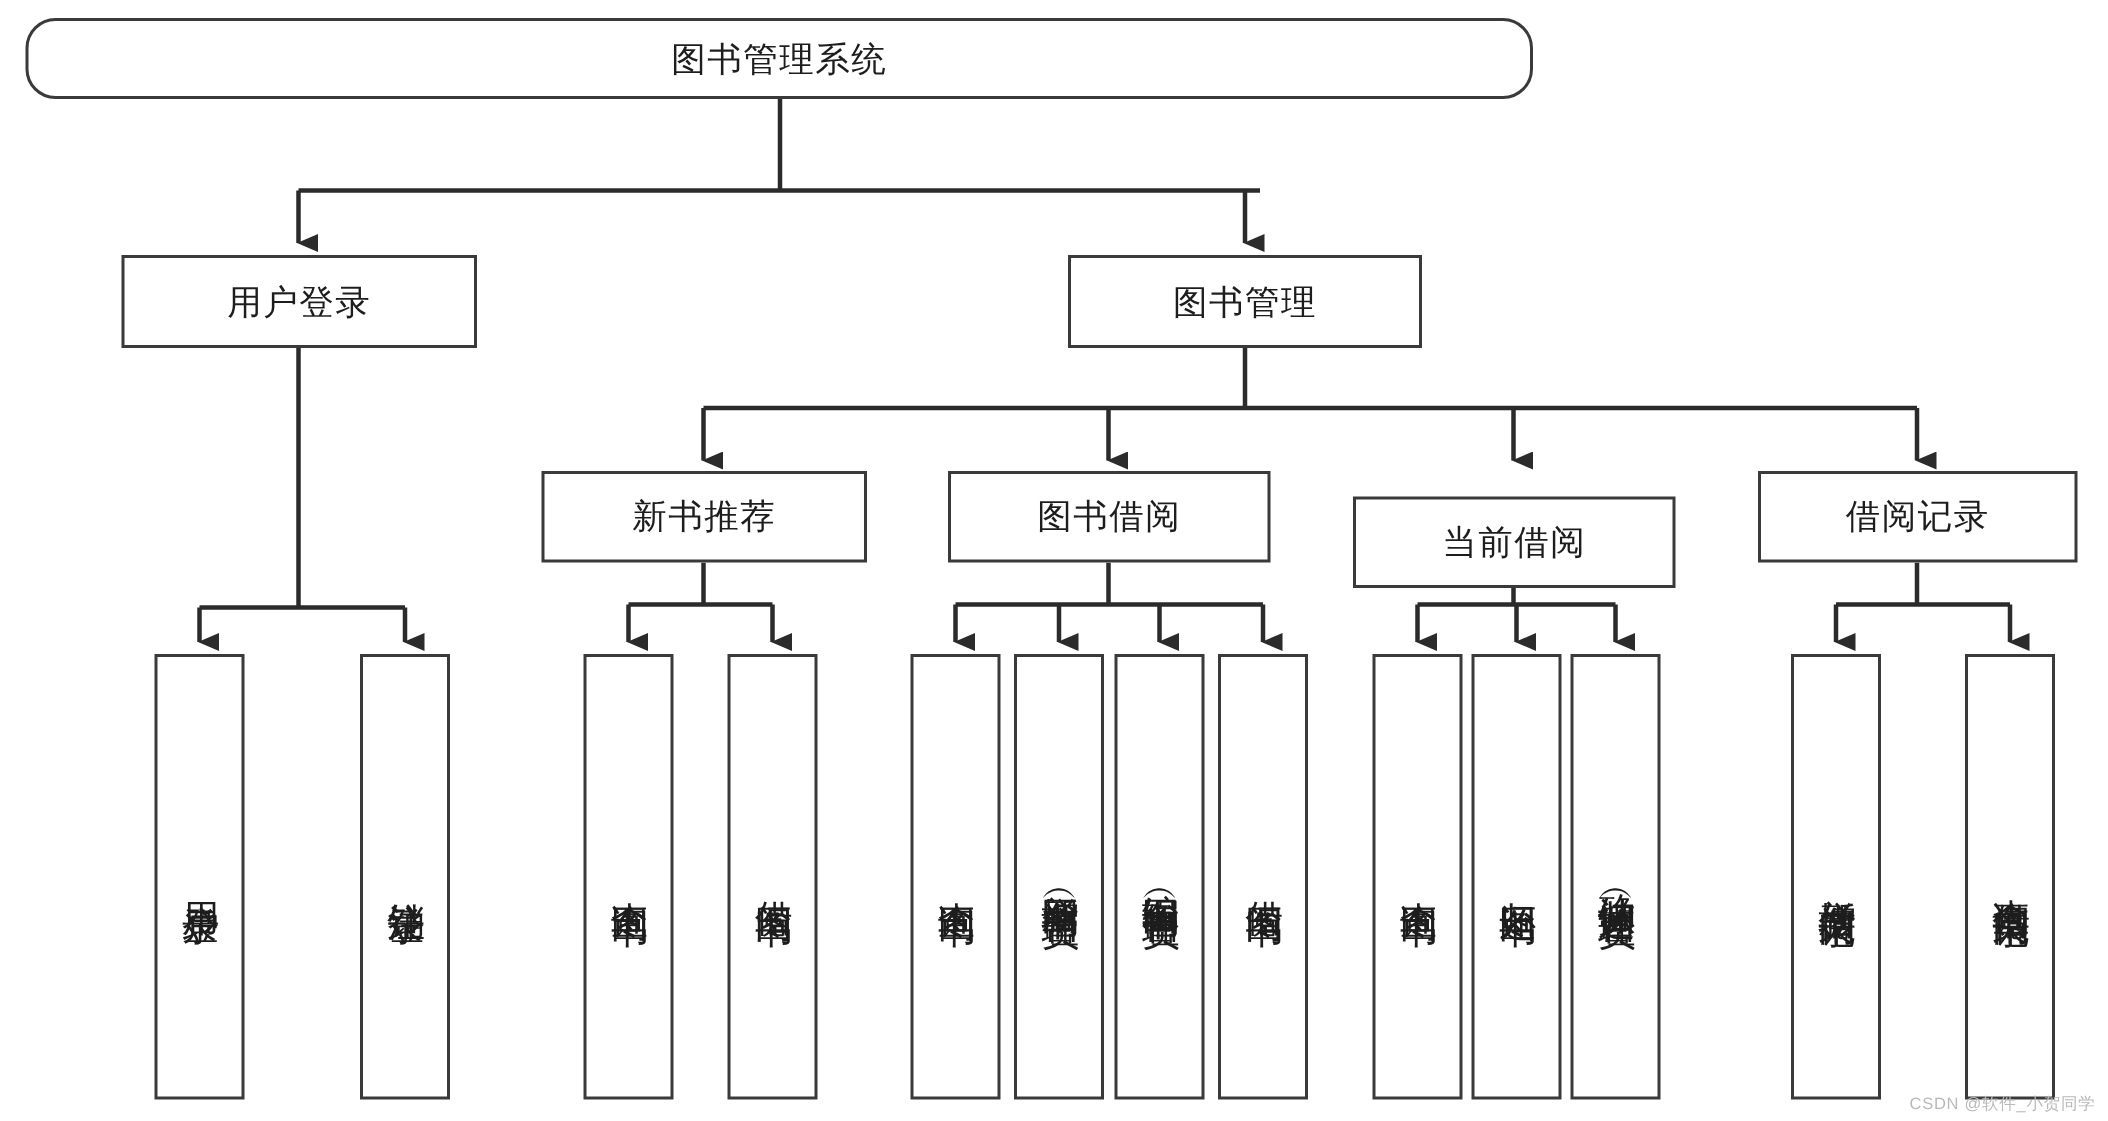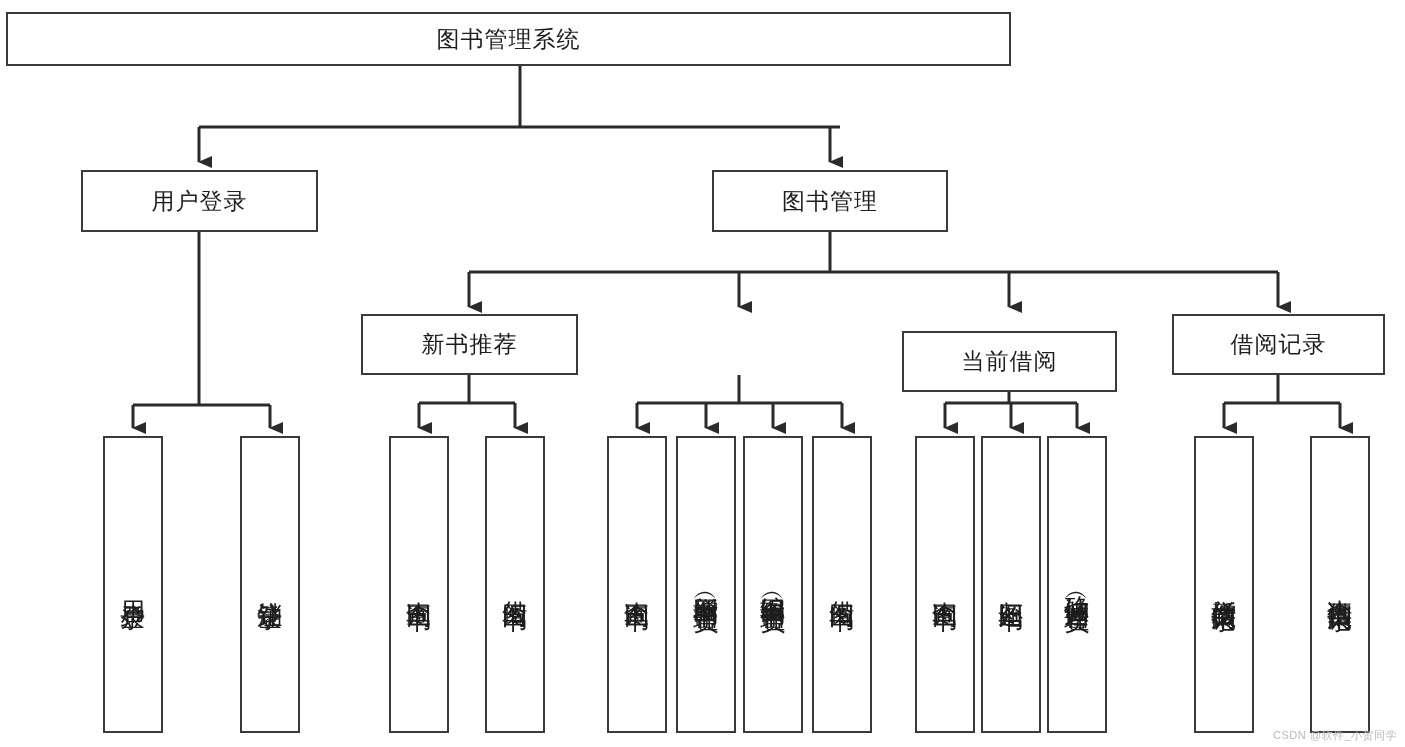--- a/index.html
+++ b/index.html
@@ -107,33 +107,36 @@
       <path d="M1011,403 L1011,428" marker-end="url(#arrow)"></path>
       <path d="M1077,403 L1077,428" marker-end="url(#arrow)"></path>
 
       <path d="M1278,375 L1278,403"></path>
       <path d="M1224,403 L1340,403"></path>
       <path d="M1224,403 L1224,428" marker-end="url(#arrow)"></path>
       <path d="M1340,403 L1340,428" marker-end="url(#arrow)"></path>
     </g>
   </svg>
 
-  <div class="node root" style="left:6px;top:12px;width:1005px;height:54px;">
+  <div class="node root" style="left:17px;top:12px;width:1005px;height:54px;border-radius:20px;">
     <span class="label">图书管理系统</span>
   </div>
 
   <div class="node lvl2" style="left:81px;top:170px;width:237px;height:62px;">
     <span class="label">用户登录</span>
   </div>
   <div class="node lvl2" style="left:712px;top:170px;width:236px;height:62px;">
     <span class="label">图书管理</span>
   </div>
 
   <div class="node lvl3" style="left:361px;top:314px;width:217px;height:61px;">
     <span class="label">新书推荐</span>
+  </div>
+  <div class="node lvl3" style="left:632px;top:314px;width:215px;height:61px;">
+    <span class="label">图书借阅</span>
   </div>
   <div class="node lvl3" style="left:902px;top:331px;width:215px;height:61px;">
     <span class="label">当前借阅</span>
   </div>
   <div class="node lvl3" style="left:1172px;top:314px;width:213px;height:61px;text-align:right;">
     <span class="label">借阅记录</span>
   </div>
 
   <div class="node leaf" style="left:103px;top:436px;width:60px;height:297px;">
     <span class="vtext">用户登录</span>

